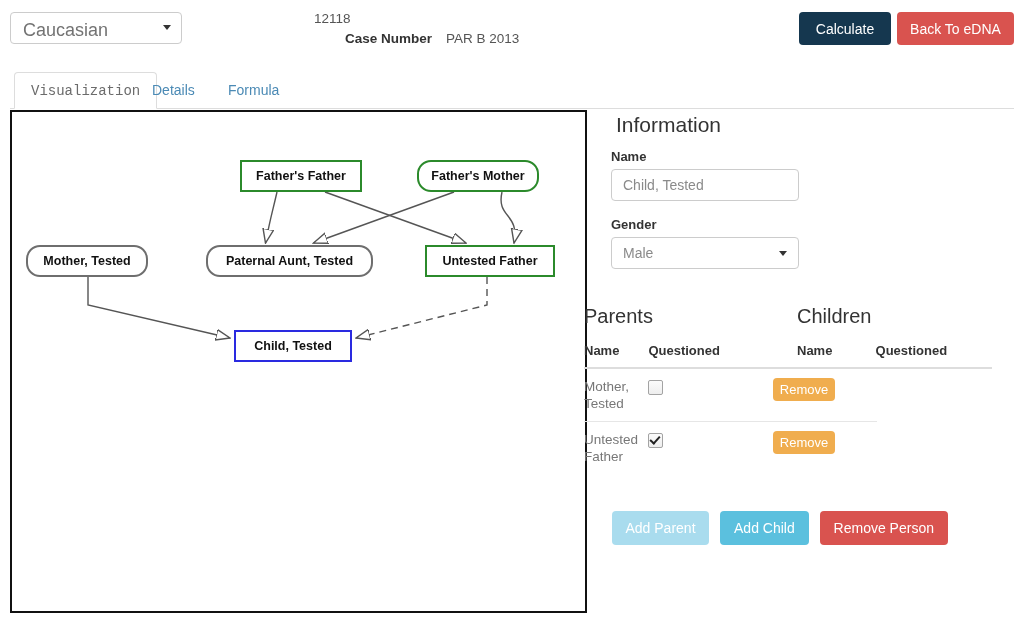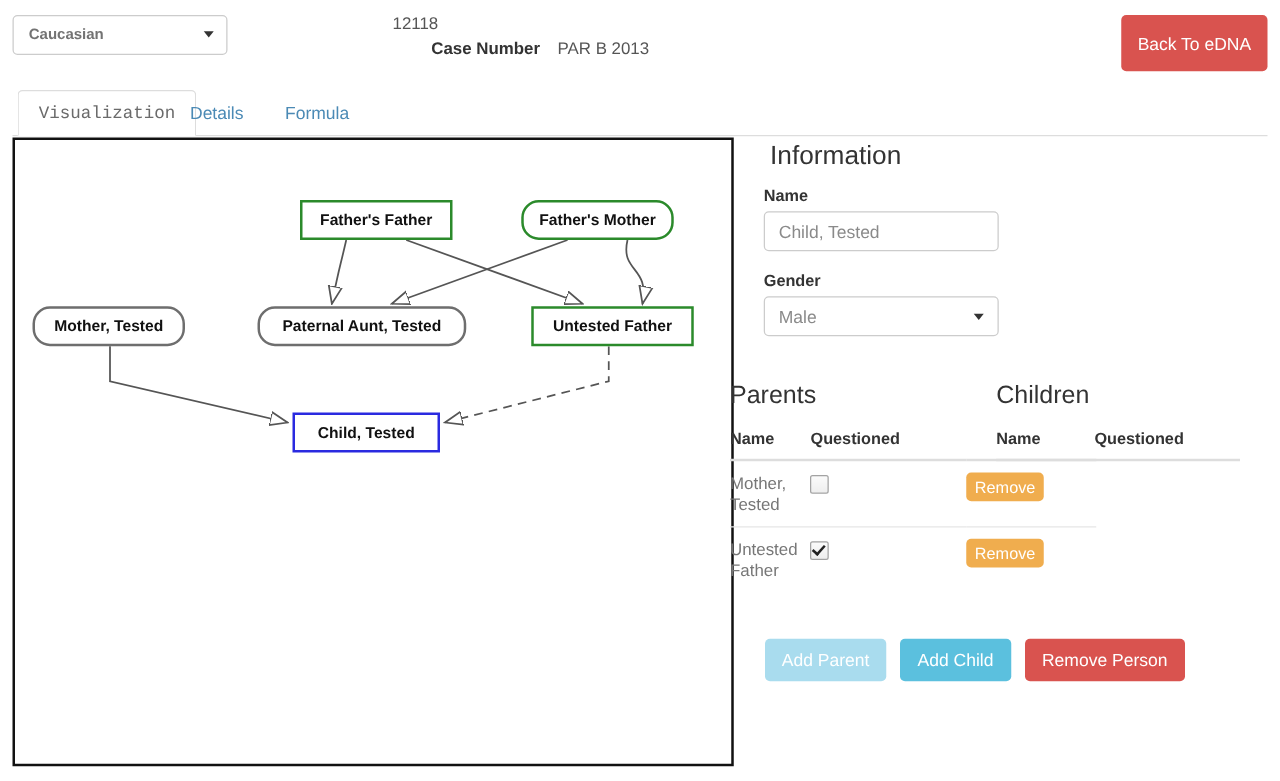--- a/index.html
+++ b/index.html
@@ -29,23 +29,22 @@
     width: 172px; height: 32px;
     border: 1px solid #cccccc;
     border-radius: 4px;
     background: #ffffff;
     box-sizing: border-box;
     cursor: pointer;
   }
   .ethnicity-select .sel-value {
     position: absolute;
     left: 12px; top: 7px;
-    font-size: 12px;
+    font-size: 18px;
     color: #737373;
-    font-weight: bold;
   }
   .ethnicity-select .caret {
     position: absolute;
     right: 10px; top: 12px;
     width: 0; height: 0;
     border-left: 4px solid transparent;
     border-right: 4px solid transparent;
     border-top: 5px solid #333333;
   }
 
@@ -80,21 +79,21 @@
   }
   .btn-calculate {
     position: absolute;
     right: 133px; top: 12px;
     width: 92px; height: 33px;
     background: #15374f;
   }
   .btn-back {
     position: absolute;
     right: 10px; top: 12px;
-    width: 117px; height: 45px;
+    width: 117px; height: 33px;
     background: #d9534f;
   }
 
   
   .tabs {
     position: absolute;
     left: 10px; top: 72px;
     width: 1004px; height: 37px;
     border-bottom: 1px solid #dddddd;
     box-sizing: border-box;
@@ -311,20 +310,21 @@
   <div class="meta">
     <div class="meta-row">
       <span class="meta-value">12118</span>
     </div>
     <div class="meta-row">
       <span class="meta-label">Case Number</span>
       <span class="meta-value">PAR B 2013</span>
     </div>
   </div>
 
+  <button class="btn btn-calculate">Calculate</button>
   <button class="btn btn-back">Back To eDNA</button>
 </div>
 
 <div class="tabs">
   <div class="tab active" id="tab0">Visualization</div>
   <div class="tab" id="tab1">Details</div>
   <div class="tab" id="tab2">Formula</div>
 </div>
 
 <div class="canvas">

